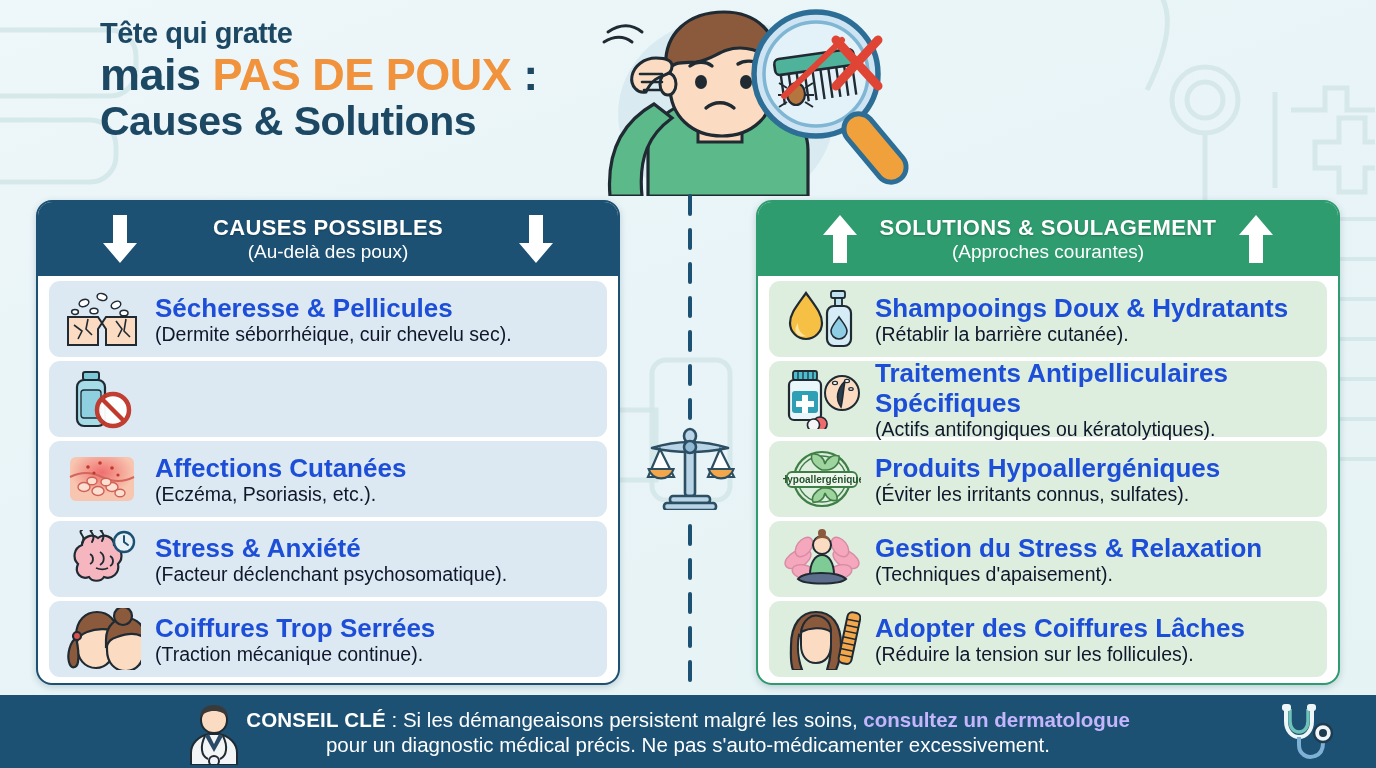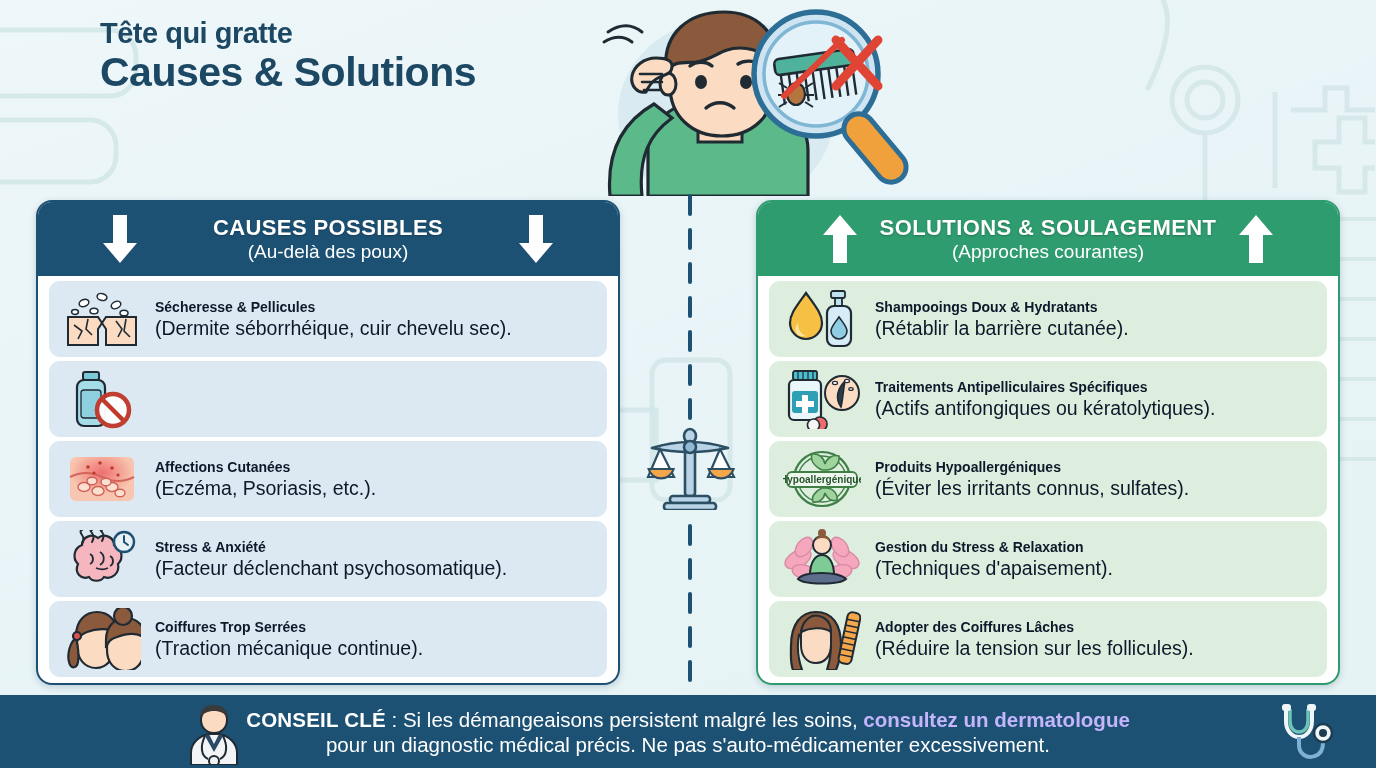--- a/index.html
+++ b/index.html
@@ -60,21 +60,21 @@
   .panel-body { padding: 5px 11px 7px 11px; display: flex; flex-direction: column; gap: 4px; }
   .row {
     display: flex; align-items: center; gap: 14px;
     border-radius: 11px; height: 76px; padding: 0 14px;
   }
   #panel-causes .row { background: #dce9f2; }
   #panel-solutions .row { background: #ddeedf; }
   .row-icon { width: 78px; height: 62px; flex: 0 0 78px; display: flex;
               align-items: center; justify-content: center; }
   .row-text { flex: 1 1 auto; line-height: 1.16; }
-  .row-title { font-size: 14px; font-weight: 700; color: #0f172a; }
+  .row-title { font-size: 26px; font-weight: 700; color: #1d4ed8; }
   .row-sub { font-size: 19.5px; font-weight: 400; color: #0f172a; }
 
   
   #divider { position: absolute; left: 688px; top: 194px; width: 4px; height: 492px; }
   #divider .dash {
     position: absolute; left: 0; width: 4px; background: #1d5173; border-radius: 2px;
   }
   #balance-icon { position: absolute; left: 642px; top: 424px; width: 96px; height: 86px; }
 
   
@@ -115,20 +115,21 @@
     <path d="M86 20 h70 v60 h60 v70 h-60 v60 h-70 v-60 h-60 v-70 h60 z"></path>
   </svg>
   <svg class="wm" style="left:612px; top:330px;" width="160" height="200" viewBox="0 0 160 200">
     <rect x="40" y="30" width="78" height="140" rx="14"></rect>
   </svg>
 </div>
 
 <div id="header">
   <div id="title-block">
     <span class="l1">Tête qui gratte</span>
+    <span class="l2"><span>mais </span><span class="accent">PAS DE POUX</span><span> :</span></span>
     <span class="l3">Causes &amp; Solutions</span>
   </div>
 
   <svg id="hero-illustration" viewBox="0 0 380 200">
     <ellipse cx="178" cy="118" rx="108" ry="96" fill="#cfe4ee" opacity=".62"></ellipse>
 
     <path d="M100 200 v-46 c0-30 26-48 62-52 h36 c36 4 62 22 62 52 v46 z" fill="#5cba8a" stroke="#1f2a33" stroke-width="3.2"></path>
 
     <path d="M150 120 h44 v26 h-44 z" fill="#fbd7bb" stroke="#1f2a33" stroke-width="3"></path>
 

